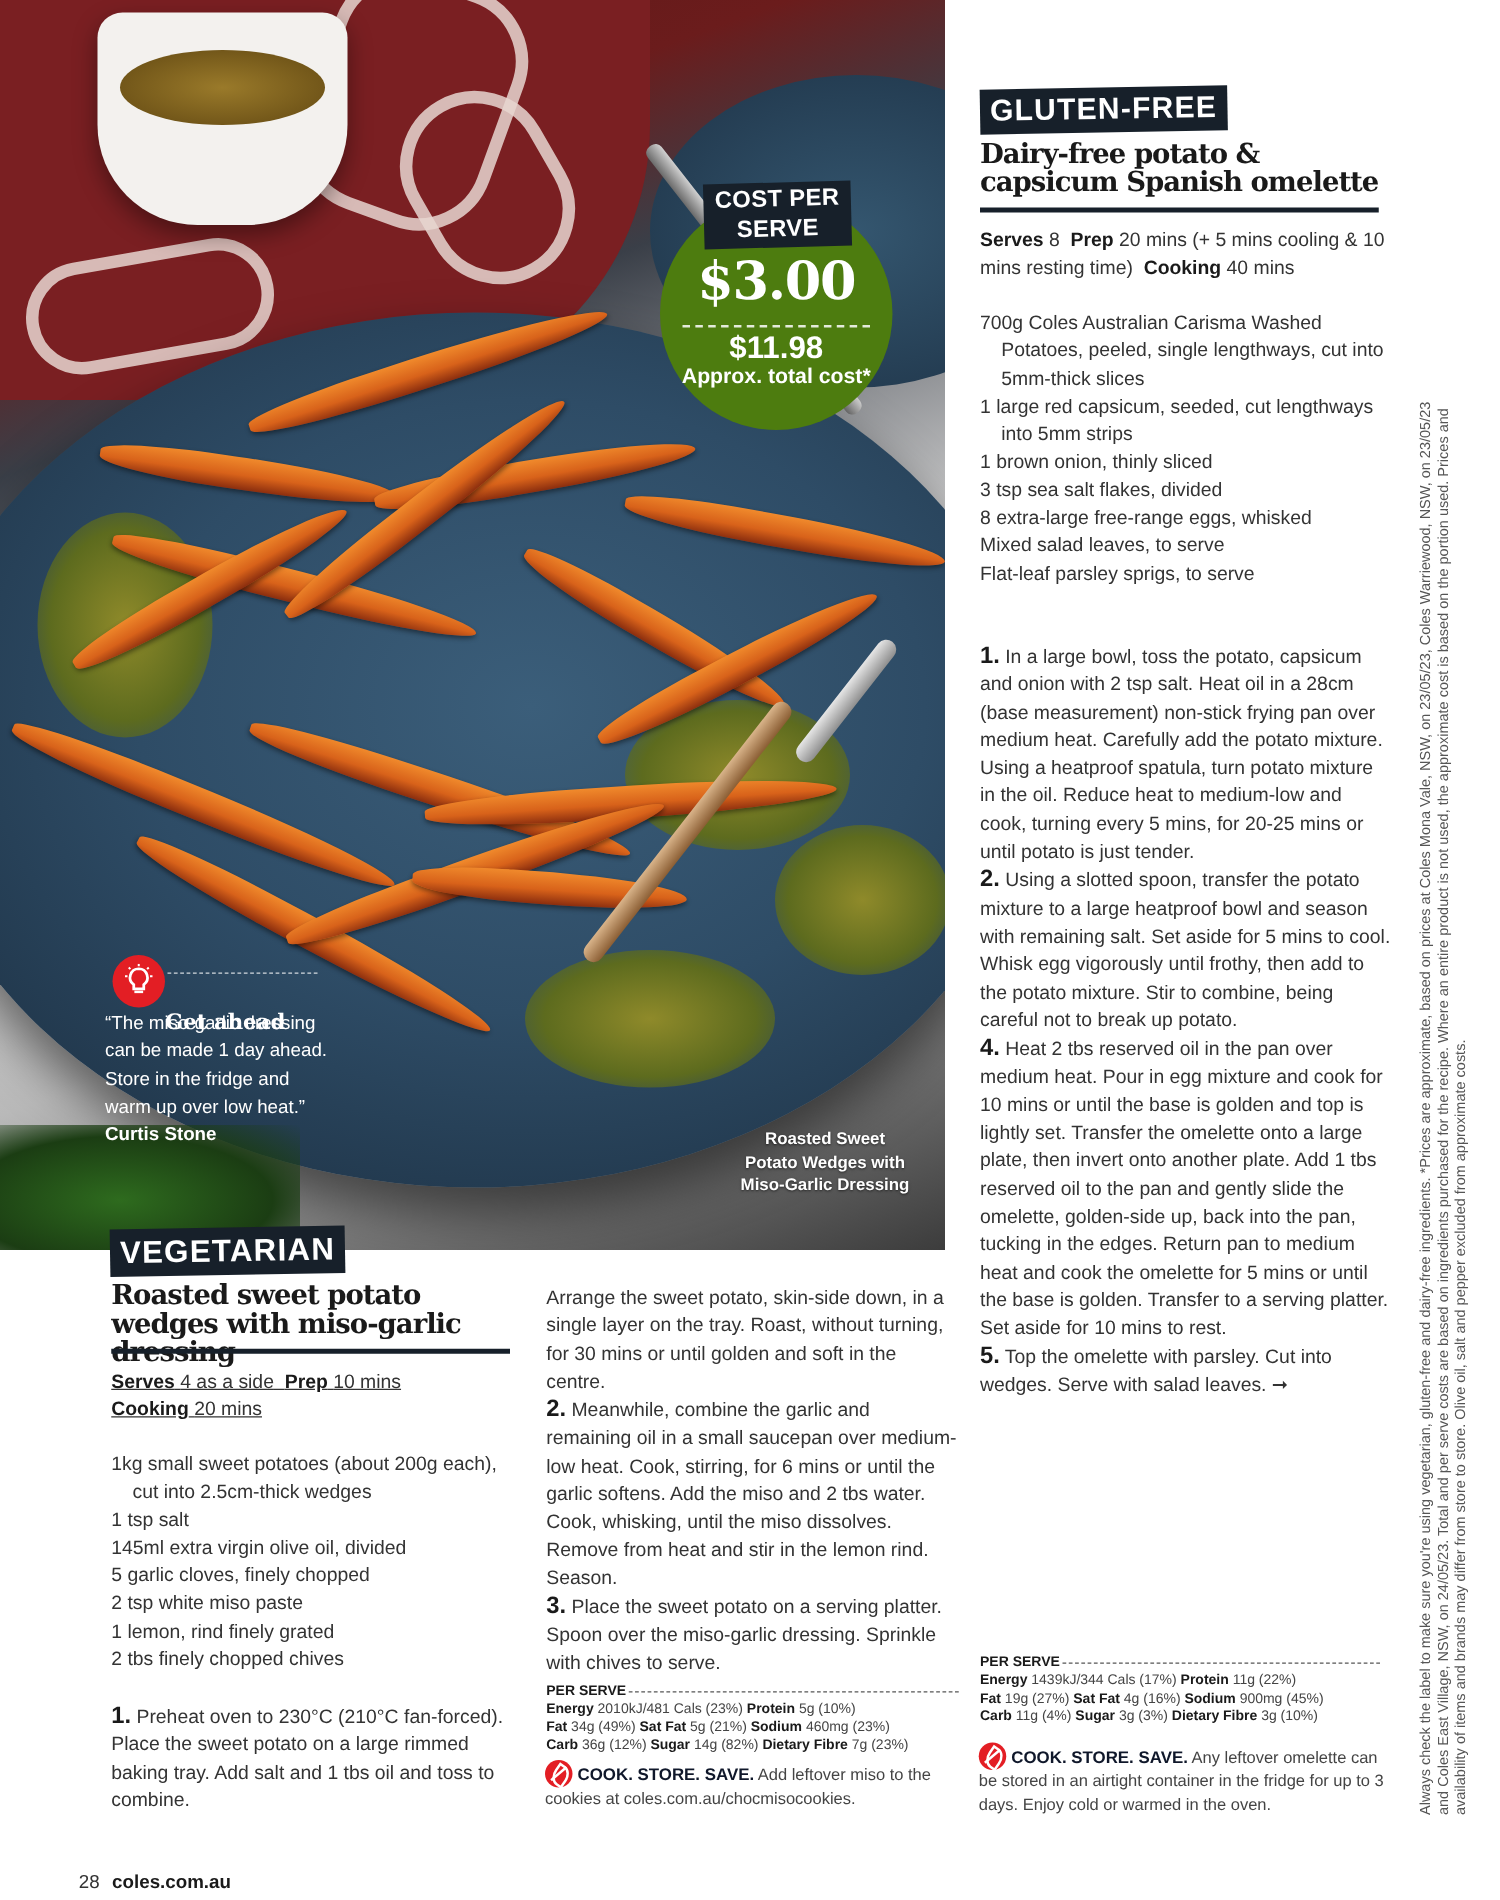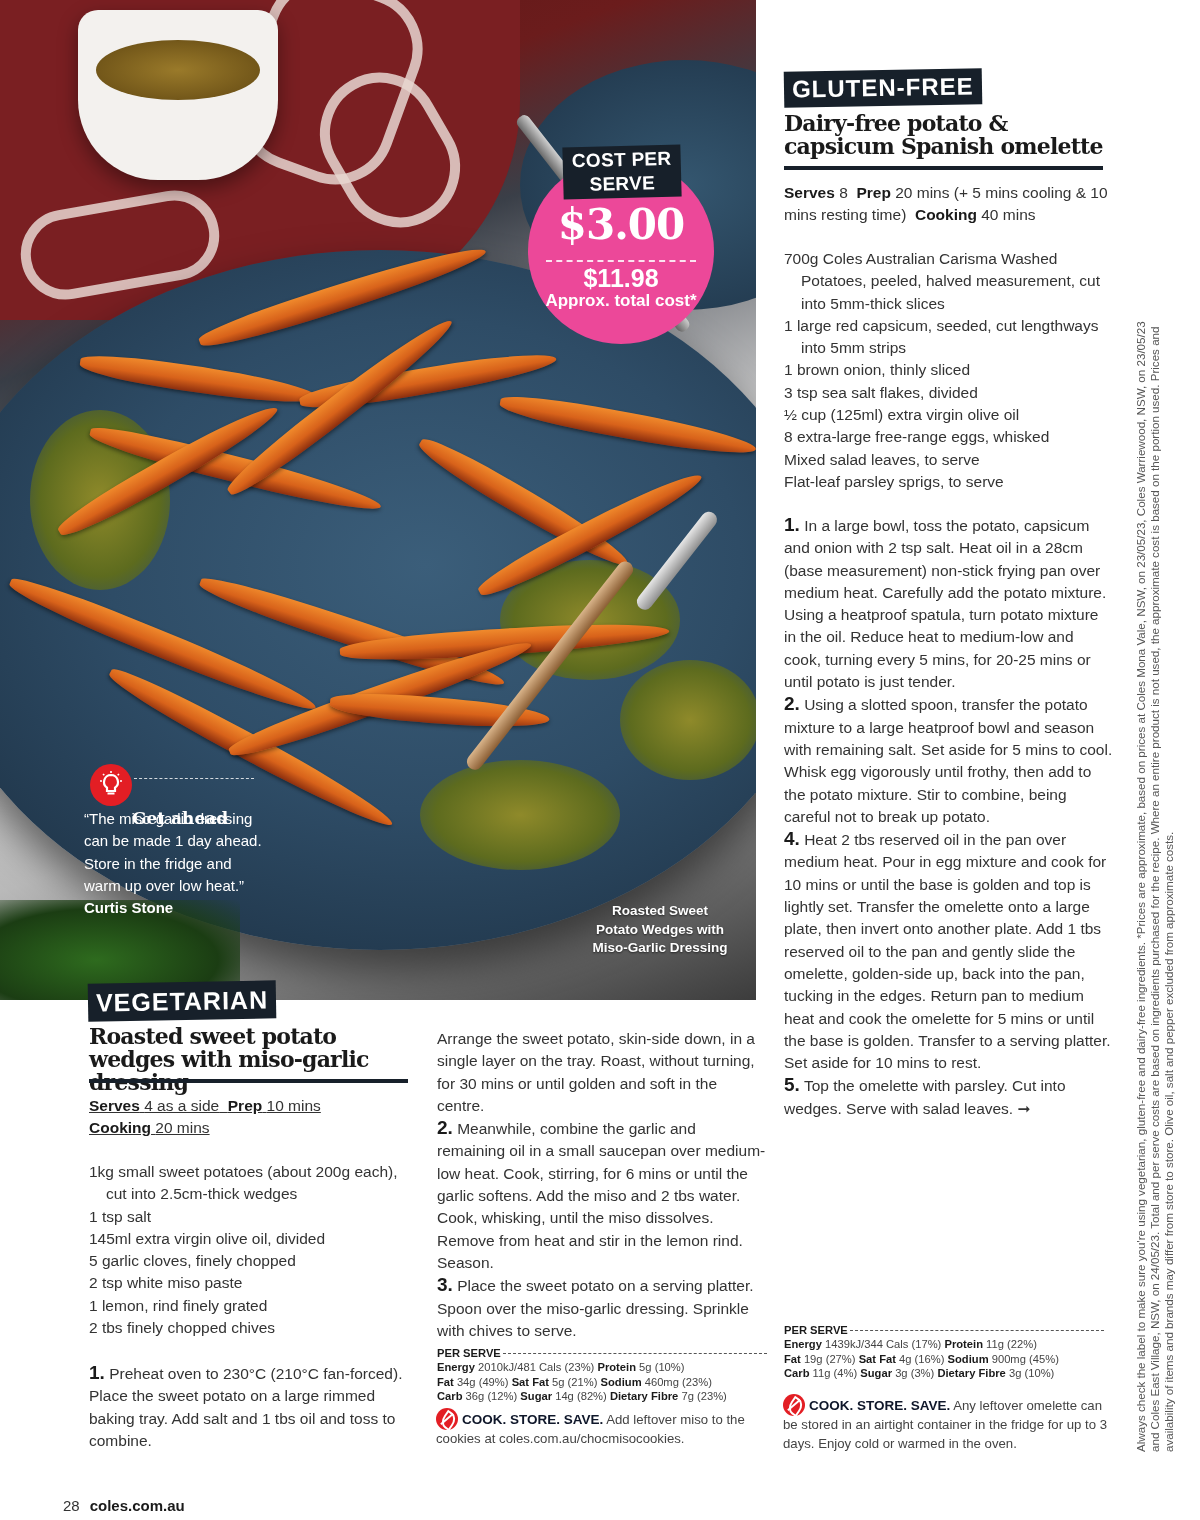--- a/index.html
+++ b/index.html
@@ -24,21 +24,21 @@
   }
   .plate-top { position: absolute; left: 520px; top: 60px; width: 330px; height: 250px; border-radius: 50%; background: radial-gradient(ellipse at center, #34566f 0%, #1e3347 100%); }
   .wedge { position: absolute; height: 26px; border-radius: 40% 60% 50% 50%; background: linear-gradient(180deg, #f08a2c 0%, #d8621a 55%, #8a2d0e 100%); box-shadow: 0 2px 4px rgba(0,0,0,.45); transform-origin: left center; }
   .sauce { position: absolute; border-radius: 50%; background: radial-gradient(ellipse at center, #8f8a2a 0%, #5d6b1e 60%, rgba(60,80,20,0) 100%); }
   .fork-handle { position: absolute; left: 470px; top: 760px; width: 260px; height: 16px; background: linear-gradient(180deg, #d9b48a, #8b5e34); border-radius: 8px; transform: rotate(-52deg); transform-origin: left center; }
   .fork-metal { position: absolute; left: 640px; top: 600px; width: 120px; height: 16px; background: linear-gradient(180deg, #e6e6e6, #8e8e8e); border-radius: 8px; transform: rotate(-52deg); transform-origin: left center; }
   .knife { position: absolute; left: 520px; top: 110px; width: 270px; height: 14px; background: linear-gradient(180deg, #d0d0d0, #6a6a6a); border-radius: 6px; transform: rotate(52deg); transform-origin: left center; }
   .chives { position: absolute; left: 0; top: 900px; width: 240px; height: 100px; background: radial-gradient(ellipse at 40% 60%, #2e6b1e 0%, #1b3d13 60%, rgba(0,0,0,0) 100%); }
 
   
-  .cost-badge { position: absolute; left: 528px; top: 158px; width: 186px; height: 186px; border-radius: 50%; background: #ec4899; text-align: center; color: #fff; }
+  .cost-badge { position: absolute; left: 528px; top: 158px; width: 186px; height: 186px; border-radius: 50%; background: #4d7c0f; text-align: center; color: #fff; }
   .cost-label-box { position: absolute; left: 563px; top: 146px; width: 118px; background: #17202a; color: #fff; text-align: center; font-weight: 700; font-size: 19px; line-height: 24px; letter-spacing: .3px; padding: 2px 0; z-index: 3; transform: rotate(-1.5deg); }
   .cost-price { position: absolute; left: 0; width: 186px; top: 42px; font-family: "DejaVu Serif", serif; font-weight: 700; font-size: 42px; letter-spacing: -1px; }
   .cost-divider { position: absolute; left: 18px; width: 150px; top: 102px; border-top: 2px dashed rgba(255,255,255,.85); }
   .cost-total { position: absolute; left: 0; width: 186px; top: 106px; font-weight: 700; font-size: 25px; }
   .cost-note { position: absolute; left: 0; width: 186px; top: 134px; font-weight: 700; font-size: 17px; line-height: 18px; }
 
   
   .tip { position: absolute; left: 84px; top: 764px; width: 180px; color: #fff; z-index: 3; }
   .tip-icon { position: absolute; left: 6px; top: 0; width: 42px; height: 42px; border-radius: 50%; background: #e31e24; display: flex; align-items: center; justify-content: center; }
   .tip-title { position: absolute; left: 48px; top: 20px; font-family: "DejaVu Serif", serif; font-weight: 700; font-size: 17px; white-space: nowrap; margin-top: 24px; }
@@ -168,25 +168,24 @@
 
 <div class="tag tag-gf">GLUTEN-FREE</div>
 <div class="title title-gf">Dairy-free potato &amp; capsicum Spanish omelette</div>
 <div class="rule rule-gf"></div>
 <div class="meta meta-gf">
   <b>Serves</b> <span>8</span>&nbsp;
   <b>Prep</b> <span>20 mins (+ 5 mins cooling &amp; 10 mins resting time)</span>&nbsp;
   <b>Cooking</b> <span>40 mins</span>
 </div>
 <ul class="ingredients ing-gf">
-  <li>700g Coles Australian Carisma Washed Potatoes, peeled, halved measurement, cut into 5mm-thick slices</li>
+  <li>700g Coles Australian Carisma Washed Potatoes, peeled, single lengthways, cut into 5mm-thick slices</li>
   <li>1 large red capsicum, seeded, cut lengthways into 5mm strips</li>
   <li>1 brown onion, thinly sliced</li>
   <li>3 tsp sea salt flakes, divided</li>
-  <li>½ cup (125ml) extra virgin olive oil</li>
   <li>8 extra-large free-range eggs, whisked</li>
   <li>Mixed salad leaves, to serve</li>
   <li>Flat-leaf parsley sprigs, to serve</li>
 </ul>
 <div class="method method-gf">
   <p><span class="num">1.</span> <span>In a large bowl, toss the potato, capsicum and onion with 2 tsp salt. Heat oil in a 28cm (base measurement) non-stick frying pan over medium heat. Carefully add the potato mixture. Using a heatproof spatula, turn potato mixture in the oil. Reduce heat to medium-low and cook, turning every 5 mins, for 20-25 mins or until potato is just tender.</span></p>
   <p><span class="num">2.</span> <span>Using a slotted spoon, transfer the potato mixture to a large heatproof bowl and season with remaining salt. Set aside for 5 mins to cool. Whisk egg vigorously until frothy, then add to the potato mixture. Stir to combine, being careful not to break up potato.</span></p>
   <p><span class="num">4.</span> <span>Heat 2 tbs reserved oil in the pan over medium heat. Pour in egg mixture and cook for 10 mins or until the base is golden and top is lightly set. Transfer the omelette onto a large plate, then invert onto another plate. Add 1 tbs reserved oil to the pan and gently slide the omelette, golden-side up, back into the pan, tucking in the edges. Return pan to medium heat and cook the omelette for 5 mins or until the base is golden. Transfer to a serving platter. Set aside for 10 mins to rest.</span></p>
   <p><span class="num">5.</span> <span>Top the omelette with parsley. Cut into wedges. Serve with salad leaves. ➞</span></p>
 </div>

